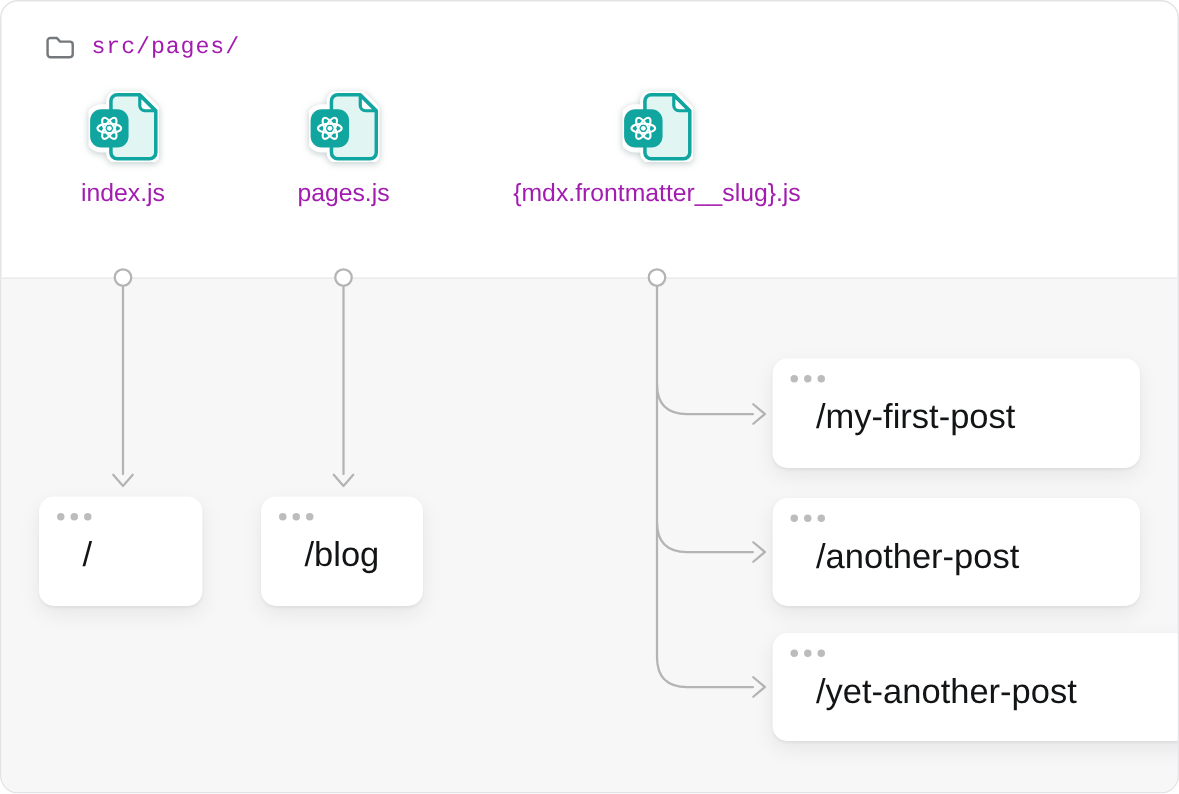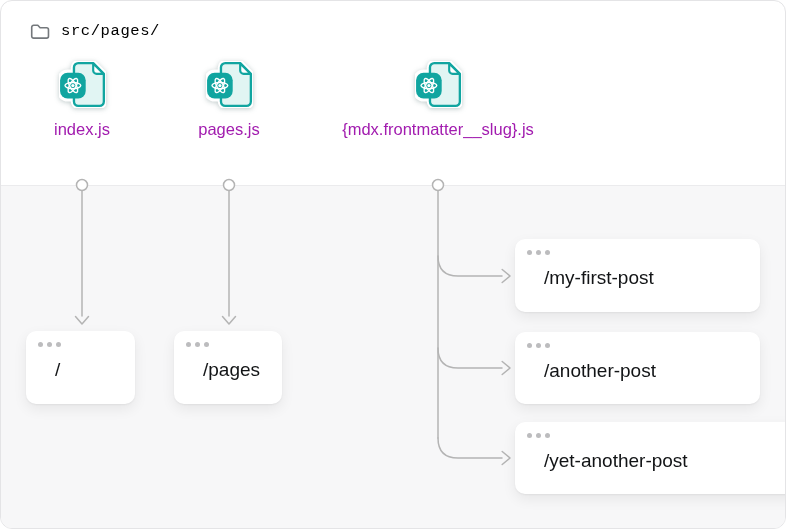--- a/index.html
+++ b/index.html
@@ -12,41 +12,41 @@
   .bottom-panel{
     position:absolute;left:0;right:0;top:184px;bottom:0;
     background:#f7f7f8;border-top:1px solid #ebebed;
   }
   
   .header{
     position:absolute;left:29px;top:21px;display:flex;align-items:center;gap:11px;
   }
   .folder-path{
     font-family:"Liberation Mono","DejaVu Sans Mono",monospace;
-    font-size:15.5px;letter-spacing:.6px;color:#000000;font-weight:500;
+    font-size:15.5px;letter-spacing:.6px;color:#a21caf;font-weight:500;
   }
   
   .file-group{position:absolute;top:60px;width:0;display:flex;flex-direction:column;align-items:center;}
   .file-group .icon-wrap{width:47px;height:47px;flex:0 0 auto;}
   .file-icon-svg{filter:drop-shadow(0 1.5px 2.5px rgba(30,70,70,.28));}
   .file-label{
     margin-top:12px;white-space:nowrap;font-size:16.5px;font-weight:500;color:#a21caf;
   }
   
   .connectors{position:absolute;left:0;top:0;pointer-events:none;}
   
   .card{
     position:absolute;background:#ffffff;border-radius:10px;
     box-shadow:0 1px 2px rgba(0,0,0,.05),0 5px 14px rgba(0,0,0,.07);
   }
   .card .dots{position:absolute;left:12px;top:11px;display:flex;gap:4px;}
   .card .dots i{width:5px;height:5px;border-radius:50%;background:#bcbcbe;display:block;}
   .card .route-text{
     position:absolute;left:29px;top:54%;transform:translateY(-50%);
-    font-size:19px;font-weight:500;color:#121416;white-space:nowrap;
+    font-size:23px;font-weight:500;color:#121416;white-space:nowrap;
   }
   .card-root{left:25px;top:330px;width:109px;height:73px;}
   .card-blog{left:173px;top:330px;width:108px;height:73px;}
   .card-post-1{left:514px;top:238px;width:245px;height:73px;}
   .card-post-2{left:514px;top:331px;width:245px;height:72px;}
   .card-post-3{left:514px;top:421px;width:294px;height:72px;}
 </style>
 </head>
 <body>
 
@@ -155,21 +155,21 @@
       </span>
     <span class="route-text">/</span>
   </div>
 
   <div class="card card-blog">
     <span class="dots">
         <i></i>
         <i></i>
         <i></i>
       </span>
-    <span class="route-text">/pages</span>
+    <span class="route-text">/blog</span>
   </div>
 
   <div class="card card-post-1">
     <span class="dots">
         <i></i>
         <i></i>
         <i></i>
       </span>
     <span class="route-text">/my-first-post</span>
   </div>

